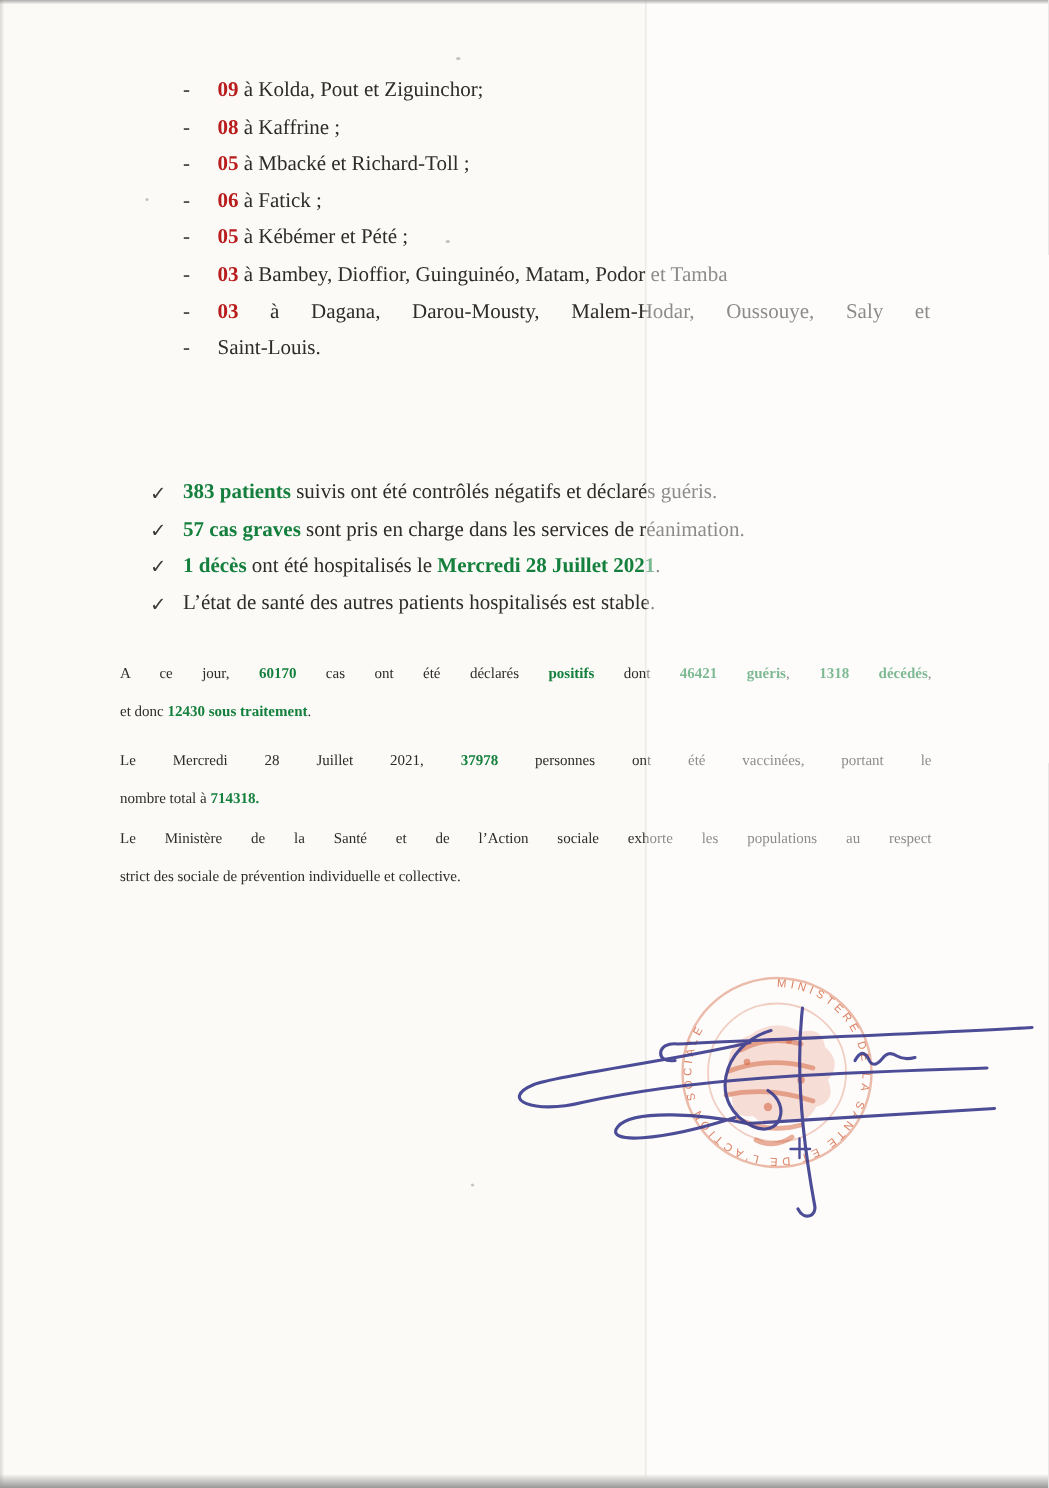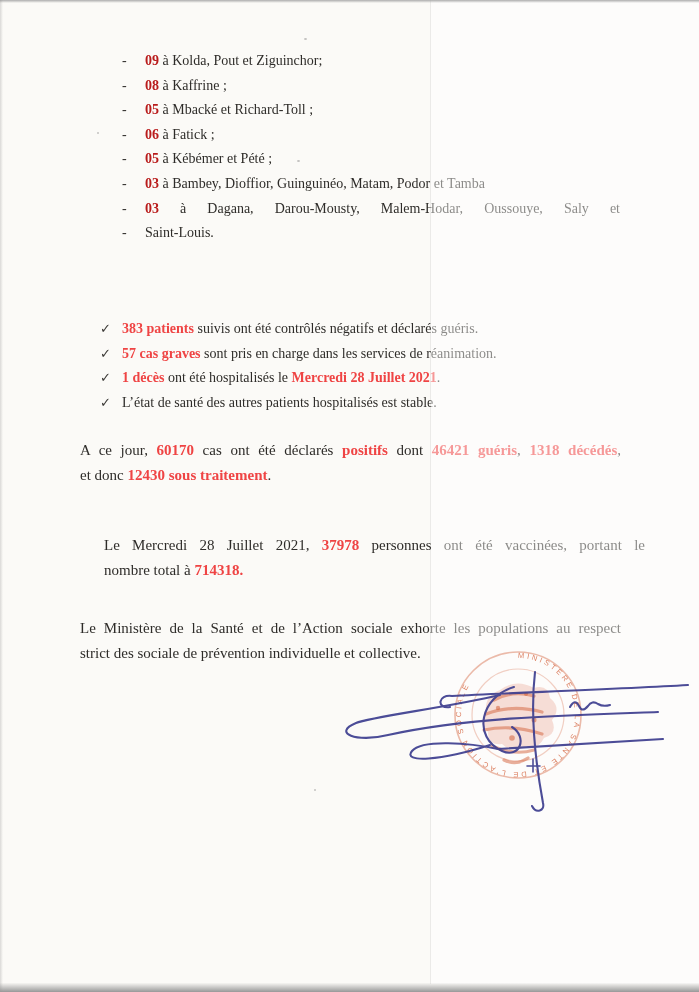--- a/index.html
+++ b/index.html
@@ -17,32 +17,32 @@
   .edge-left{position:absolute;top:0;bottom:0;left:0;width:3px;background:linear-gradient(90deg,rgba(140,140,140,.30),rgba(140,140,140,0));}
   .edge-bottom{position:absolute;bottom:0;left:0;right:0;height:9px;background:linear-gradient(rgba(200,200,198,.1),#989898);}
   .speck{position:absolute;border-radius:50%;background:rgba(90,90,90,.35);}
 
   ul{list-style:none;margin:0;padding:0;}
   .bullets{position:absolute;top:49px;left:122px;width:498px;}
   .bullets li{display:flex;font-size:14px;line-height:24.6px;}
   .mk{flex:0 0 23px;color:#343230;}
   .li-body{flex:1;min-width:0;}
   .num{font-weight:bold;color:#b91c1c;}
-  b{color:#ef4444;}
+  b{color:#15803d;}
   .line{display:block;}
   .j{text-align:justify;text-align-last:justify;}
 
   .checks{position:absolute;top:317px;left:100px;width:522px;}
   .checks li{display:flex;font-size:14px;line-height:24.6px;}
   .ck{flex:0 0 22px;font-size:13px;color:#3b3936;}
 
-  .para{position:absolute;left:80px;width:541px;font-size:15px;line-height:24.8px;margin:0;}
+  .para{position:absolute;left:80px;width:541px;font-size:10px;line-height:24.8px;margin:0;}
   .para1{top:438px;}
-  .para2{top:533px;margin-left:24px;}
-  .para3{top:616px;}
+  .para2{top:496px;}
+  .para3{top:548px;}
 
   .stamp-wrap{position:absolute;left:378px;top:620px;width:280px;height:190px;z-index:1;}
   .sig-wrap{position:absolute;left:330px;top:645px;width:369px;height:185px;z-index:2;}
   svg{display:block;}
 </style>
 </head>
 <body>
 
 <div class="page">
 

